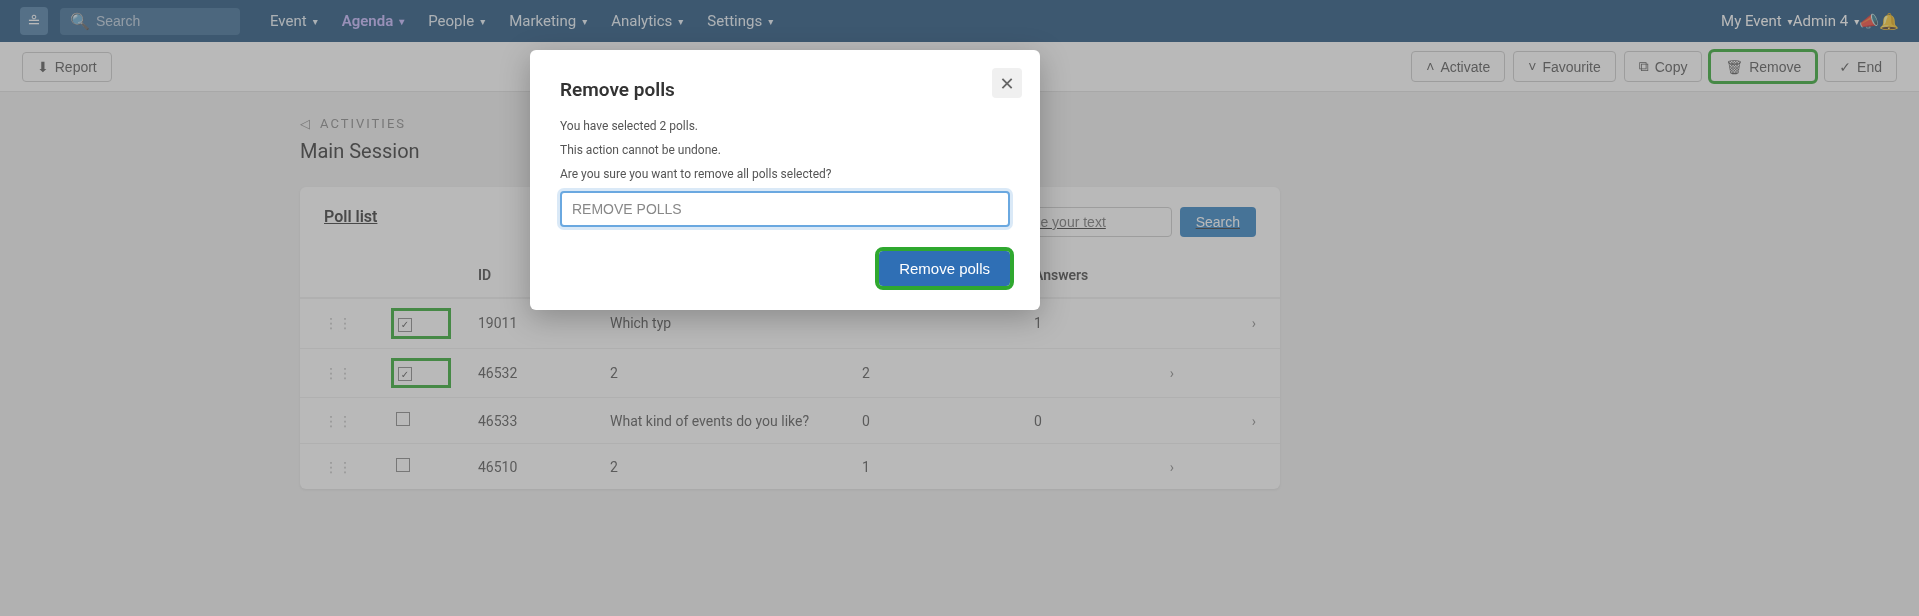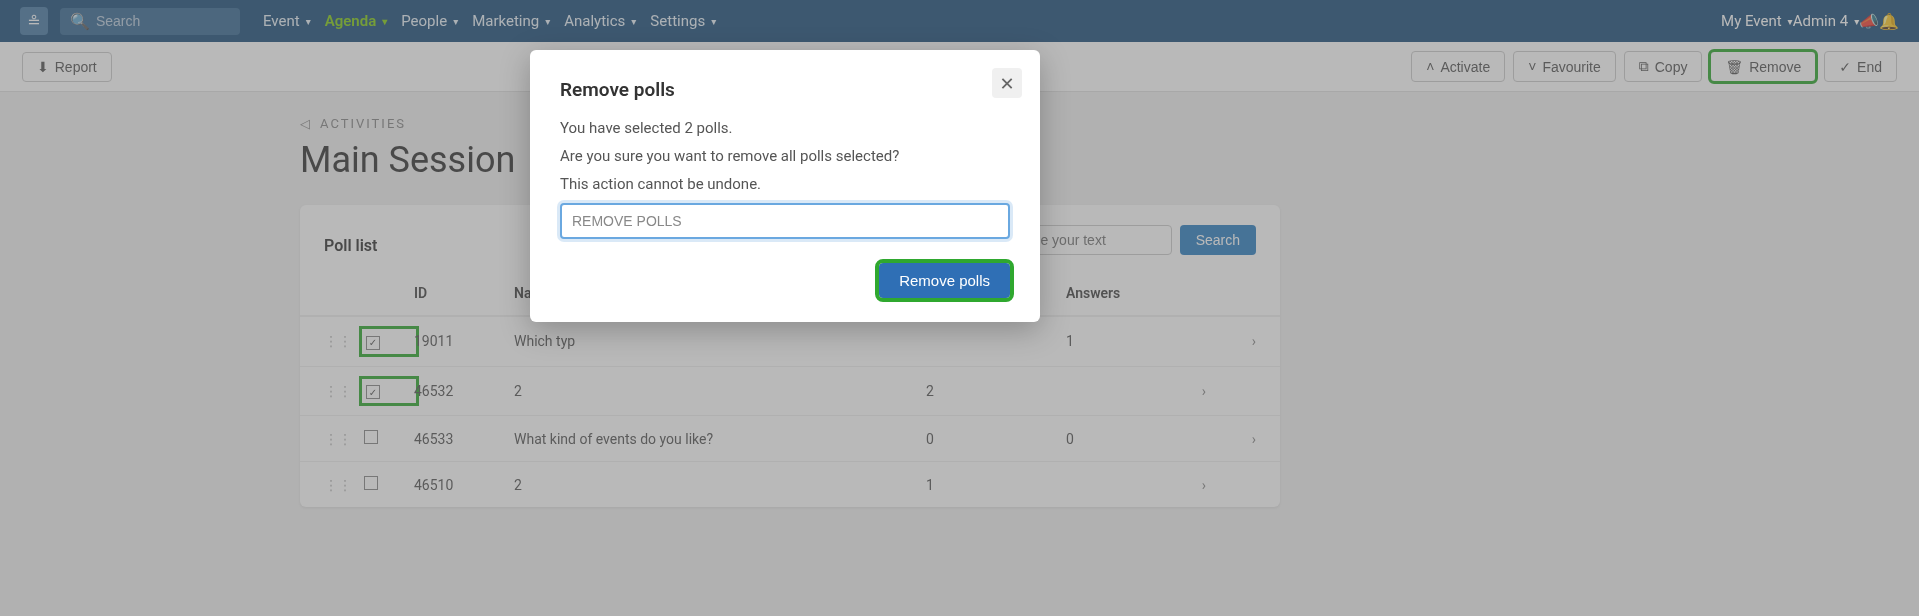--- a/index.html
+++ b/index.html
@@ -3,58 +3,58 @@
 <meta charset="utf-8">
 <style>
 * { box-sizing: border-box; margin: 0; padding: 0; }
 body { font-family: -apple-system, BlinkMacSystemFont, "Segoe UI", Roboto, sans-serif; background: #f0f0f0; width: 1919px; height: 616px; overflow: hidden; position: relative; }
 
 .topbar { background: #1e4f7a; height: 42px; display: flex; align-items: center; padding: 0 20px; color: #fff; }
 .logo { width: 28px; height: 28px; background: #4a7ba5; border-radius: 4px; display: flex; align-items: center; justify-content: center; font-size: 16px; margin-right: 12px; }
 .search-wrap { background: #3a6b94; border-radius: 4px; padding: 4px 10px; display: flex; align-items: center; width: 180px; }
 .search-wrap input { background: transparent; border: none; color: #cde; outline: none; margin-left: 6px; font-size: 14px; width: 100%; }
 .search-wrap input::placeholder { color: #bcd; }
-.nav { display: flex; margin-left: 23px; gap: 14px; }
+.nav { display: flex; margin-left: 30px; gap: 24px; }
 .nav-item { display: flex; align-items: center; gap: 6px; font-size: 15px; cursor: pointer; color: #e8f0f7; }
-.nav-item.active { font-weight: 600; color: #84cc16; }
+.nav-item.active { font-weight: 600; color: #c4b5fd; }
 .nav-right { margin-left: auto; display: flex; align-items: center; font-size: 15px; }
 .nav-right-item { display: flex; align-items: center; gap: 6px; cursor: pointer; }
 .icon-btn { cursor: pointer; font-size: 16px; }
 
 .sub-toolbar { background: #fff; height: 50px; display: flex; align-items: center; padding: 0 22px; border-bottom: 1px solid #e0e0e0; }
 .btn { background: #fff; border: 1px solid #ccc; border-radius: 4px; padding: 6px 14px; font-size: 14px; display: inline-flex; align-items: center; gap: 6px; cursor: pointer; color: #555; }
 .toolbar-right { margin-left: auto; display: flex; gap: 8px; }
 .highlighted { outline: 3px solid #2fa82f; outline-offset: -1px; }
 
 .page { padding: 24px 0 0 300px; }
 .breadcrumb { display: flex; align-items: center; gap: 8px; color: #888; font-size: 13px; letter-spacing: 2px; text-transform: uppercase; margin-bottom: 8px; }
-.page-title { font-size: 36px; font-weight: 400; color: #333; margin-bottom: 24px; }
+.page-title { font-size: 20px; font-weight: 400; color: #333; margin-bottom: 24px; }
 
 .card { background: #fff; border-radius: 6px; width: 980px; padding: 20px 0 0 0; box-shadow: 0 1px 3px rgba(0,0,0,0.08); }
-.card-header { padding: 0 24px 16px; font-size: 16px; font-weight: 600; color: #333; display: flex; align-items: flex-end; }
+.card-header { padding: 0 24px 16px; font-size: 16px; font-weight: 600; color: #333; display: flex; align-items: flex-start; text-decoration: underline; }
 .search-box { margin-left: auto; display: flex; gap: 8px; }
 .search-input { border: 1px solid #ccc; border-radius: 4px; padding: 6px 10px; font-size: 14px; width: 150px; }
 .search-btn { background: #2f80c2; color: #fff; border: none; border-radius: 4px; padding: 6px 16px; font-size: 14px; cursor: pointer; }
 
 .table { width: 100%; }
-.table-header, .table-row { display: grid; grid-template-columns: 40px 50px 100px 1fr 140px 140px 50px; align-items: center; padding: 14px 24px; font-size: 14px; color: #555; }
+.table-header, .table-row { display: grid; grid-template-columns: 40px 50px 100px 1fr 140px 140px 50px; align-items: center; padding: 14px 24px; font-size: 14px; color: #555; gap: 32px; }
 .table-header { font-weight: 600; color: #444; border-bottom: 1px solid #eee; }
 .table-row { border-top: 1px solid #eee; }
 .drag-handle { color: #bbb; cursor: grab; font-size: 14px; }
 .checkbox { width: 14px; height: 14px; border: 1px solid #888; display: inline-flex; align-items: center; justify-content: center; font-size: 10px; cursor: pointer; background: #fff; }
 .checkbox.checked::after { content: '✓'; }
 .check-hl { outline: 3px solid #2fa82f; outline-offset: 2px; padding: 2px; }
 .center { }
 .chevron-cell { color: #888; text-align: right; cursor: pointer; }
 
 .overlay { position: absolute; inset: 0; background: rgba(100,100,100,0.45); }
 .modal { position: absolute; left: 530px; top: 50px; width: 510px; background: #fff; border-radius: 6px; box-shadow: 0 8px 30px rgba(0,0,0,0.25); padding: 28px 30px 24px; }
 .modal-title { font-size: 19px; font-weight: 600; color: #333; margin-bottom: 18px; }
 .modal-close { position: absolute; right: 18px; top: 18px; width: 30px; height: 30px; background: #f0f0f0; border-radius: 4px; display: flex; align-items: center; justify-content: center; font-size: 18px; color: #666; cursor: pointer; }
-.modal-body p { font-size: 15px; color: #555; margin-bottom: 10px; }
+.modal-body p { font-size: 12px; color: #555; margin-bottom: 10px; }
 .modal-label { font-size: 15px; color: #555; margin-top: 18px; margin-bottom: 10px; }
 .modal-label .red { color: #d43; font-weight: 600; }
 .modal-input { width: 100%; border: 2px solid #6aa8e0; border-radius: 4px; padding: 8px 10px; font-size: 14px; color: #888; outline: none; box-shadow: 0 0 0 3px rgba(106,168,224,0.25); }
 .modal-footer { display: flex; justify-content: flex-end; margin-top: 24px; }
 .modal-btn { background: #2f6fb5; color: #fff; border: none; border-radius: 4px; padding: 9px 20px; font-size: 15px; cursor: pointer; outline: 4px solid #2fa82f; }
 
 .chevron-down { font-size: 10px; }
 </style>
 </head>
 <body>
@@ -200,20 +200,20 @@
 </div>
 
 <div class="overlay"></div>
 <div class="modal">
   <div class="modal-close">
       <span>✕</span>
     </div>
   <div class="modal-title">Remove polls</div>
   <div class="modal-body">
     <p>You have selected 2 polls.</p>
+    <p>This action cannot be undone.</p>
     <p>Are you sure you want to remove all polls selected?</p>
-    <p>This action cannot be undone.</p>
     <input class="modal-input" value="REMOVE POLLS" style="">
   </div>
   <div class="modal-footer">
     <button class="modal-btn">Remove polls</button>
   </div>
 </div>
 
 </body></html>

